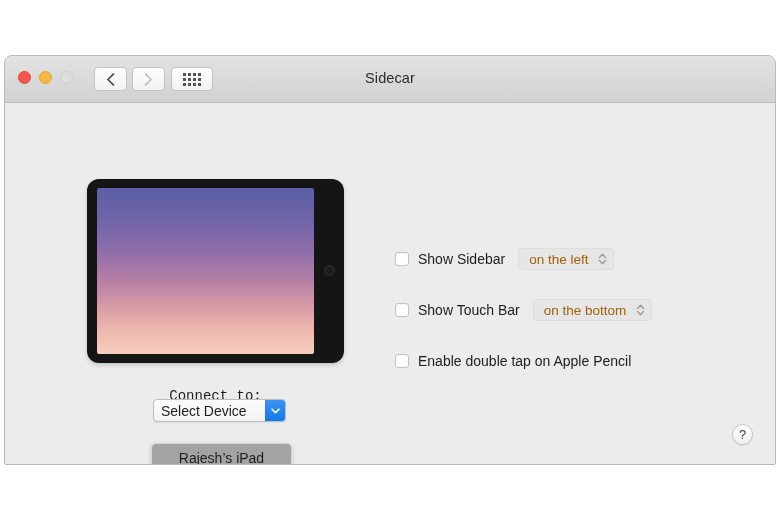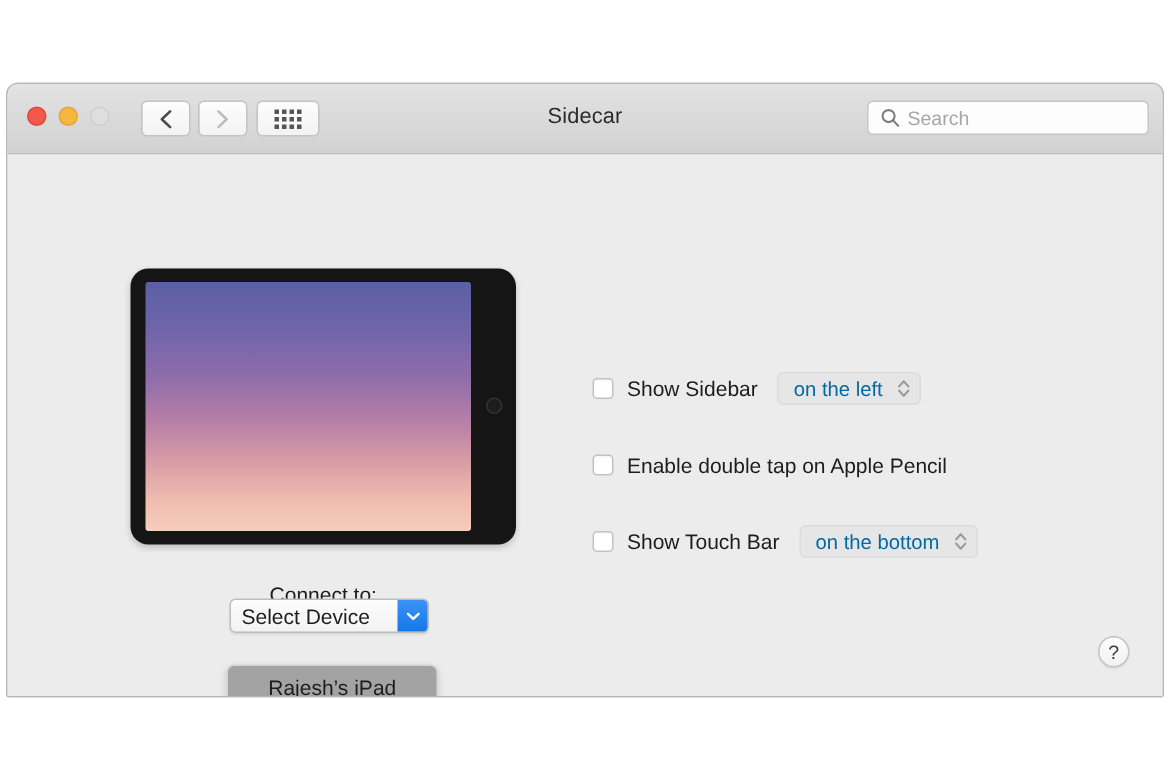--- a/index.html
+++ b/index.html
@@ -188,20 +188,21 @@
 
   
   .connect-label {
     position: absolute;
     left: 82px;
     top: 285px;
     width: 257px;
     text-align: center;
     font-size: 14px;
     color: #1d1d1d;
+    font-family: Liberation Mono, monospace;
   }
   .popup-device {
     position: absolute;
     left: 148px;
     top: 296px;
     width: 133px;
     height: 23px;
     border-radius: 4px;
     background: linear-gradient(to bottom, #fdfdfd, #f2f2f2);
     border: 1px solid #bdbdbd;
@@ -284,21 +285,21 @@
     border-radius: 4px;
     background: #e6e6e6;
     border: 1px solid #dcdcdc;
     box-sizing: border-box;
     display: flex;
     align-items: center;
     padding: 0 6px 0 10px;
   }
   .popup-disabled .ptext {
     font-size: 13.5px;
-    color: #0369a1;
+    color: #a16207;
     white-space: nowrap;
   }
   .popup-disabled .stepper {
     margin-left: 10px;
     display: flex;
     align-items: center;
   }
 
   
   .helpbtn {
@@ -361,27 +362,20 @@
           <i></i>
         <i></i>
           <i></i>
           <i></i>
           <i></i>
       </div>
     </div>
 
     <div class="wtitle">Sidecar</div>
 
-    <div class="searchfield">
-      <svg class="magnifier" width="13" height="13" viewBox="0 0 13 13">
-        <circle cx="5.4" cy="5.4" r="4" fill="none" stroke="#7d7d7d" stroke-width="1.4"></circle>
-        <line x1="8.4" y1="8.4" x2="11.8" y2="11.8" stroke="#7d7d7d" stroke-width="1.4" stroke-linecap="round"></line>
-      </svg>
-      <span class="ph">Search</span>
-    </div>
   </div>
 
   <div class="wbody">
 
     <div class="ipad">
       <div class="ipad-screen"></div>
       <div class="ipad-home"></div>
     </div>
 
     <div class="connect-label">Connect to:</div>
@@ -408,39 +402,39 @@
           <span class="ptext">on the left</span>
           <span class="stepper">
             <svg width="9" height="14" viewBox="0 0 9 14">
               <path d="M1.4 5.6 L4.5 2.2 L7.6 5.6" fill="none" stroke="#9a9a9a" stroke-width="1.4" stroke-linecap="round" stroke-linejoin="round"></path>
               <path d="M1.4 8.4 L4.5 11.8 L7.6 8.4" fill="none" stroke="#9a9a9a" stroke-width="1.4" stroke-linecap="round" stroke-linejoin="round"></path>
             </svg>
           </span>
         </div>
       </div>
 
-      <div class="optrow last">
-        <div class="checkbox"></div>
-        <span class="optlabel">Enable double tap on Apple Pencil</span>
-      </div>
-
       <div class="optrow">
         <div class="checkbox"></div>
         <span class="optlabel">Show Touch Bar</span>
         <div class="popup-disabled">
           <span class="ptext">on the bottom</span>
           <span class="stepper">
             <svg width="9" height="14" viewBox="0 0 9 14">
               <path d="M1.4 5.6 L4.5 2.2 L7.6 5.6" fill="none" stroke="#9a9a9a" stroke-width="1.4" stroke-linecap="round" stroke-linejoin="round"></path>
               <path d="M1.4 8.4 L4.5 11.8 L7.6 8.4" fill="none" stroke="#9a9a9a" stroke-width="1.4" stroke-linecap="round" stroke-linejoin="round"></path>
             </svg>
           </span>
         </div>
       </div>
 
+      <div class="optrow last">
+        <div class="checkbox"></div>
+        <span class="optlabel">Enable double tap on Apple Pencil</span>
+      </div>
+
     </div>
 
     <div class="helpbtn">
       <span>?</span>
     </div>
 
   </div>
 </div>
 
 </body></html>

